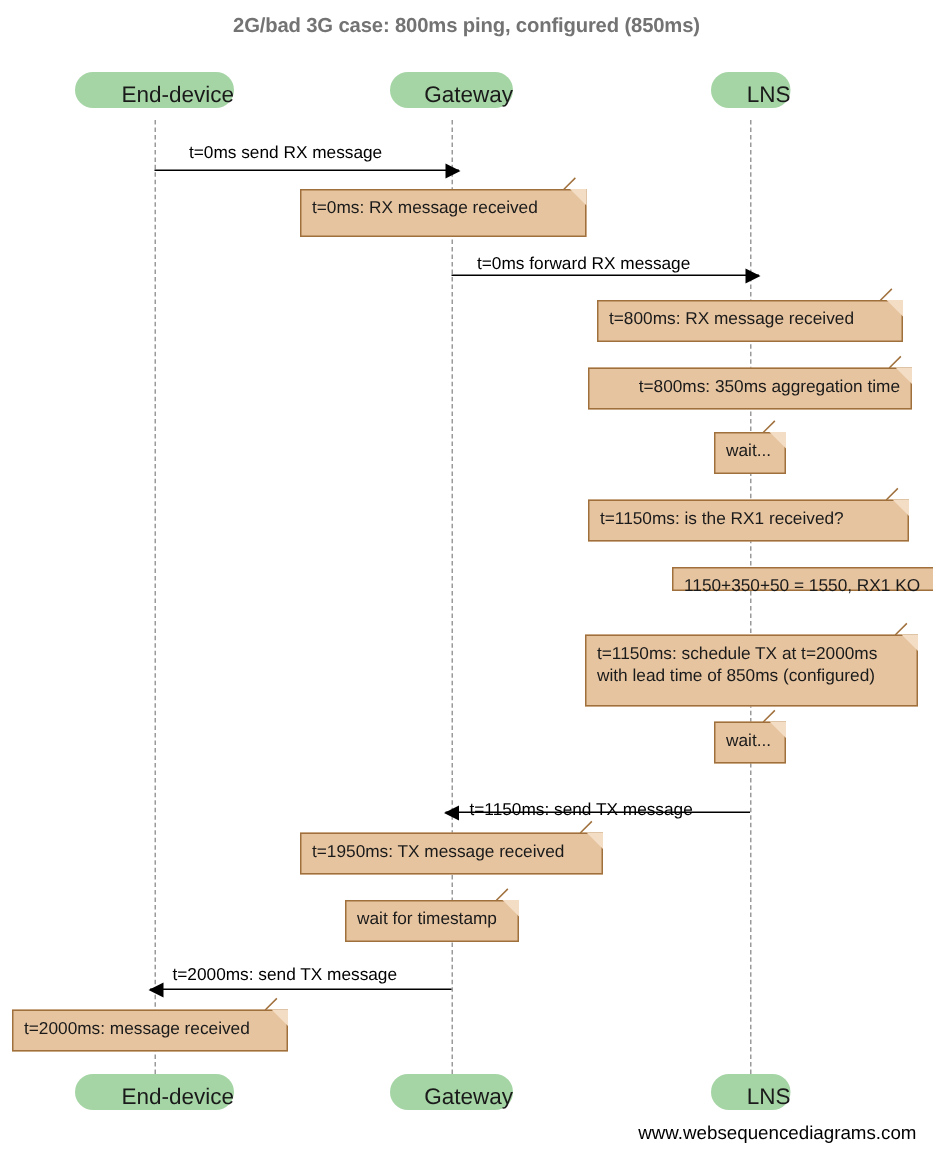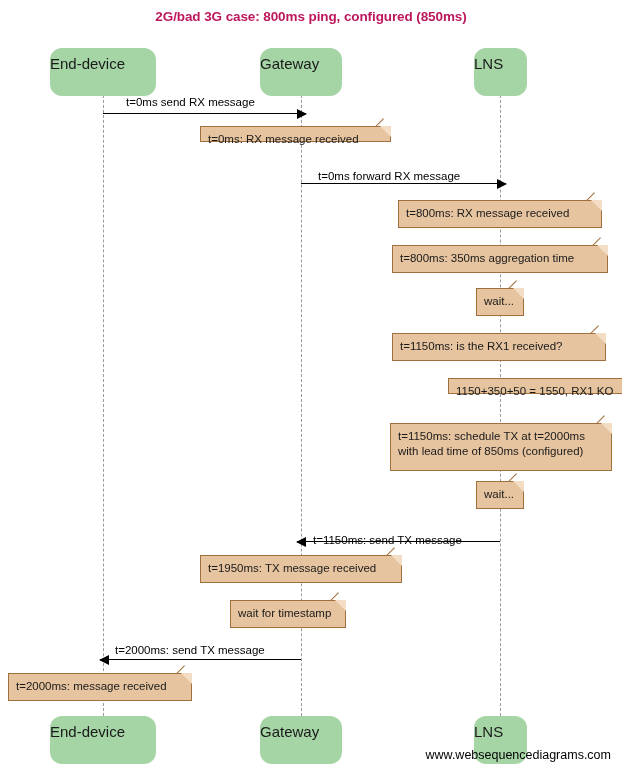--- a/index.html
+++ b/index.html
@@ -21,44 +21,44 @@
 
   
   .diagram-title {
     position: absolute;
     left: 0;
     top: 9px;
     width: 622px;
     text-align: center;
     font-size: 13.5px;
     font-weight: bold;
-    color: #be185d;
+    color: #737373;
     letter-spacing: -0.1px;
   }
 
   
   .lifeline {
     position: absolute;
     top: 80px;
     width: 0;
     height: 636px;
     border-left: 1px dashed #9a9a9a;
   }
 
   
   .actor {
     position: absolute;
     box-sizing: border-box;
     background: #a5d5a5;
     border-radius: 12px;
     color: #1a1a1a;
     font-size: 15px;
-    text-align: left;
+    text-align: right;
     line-height: 32px;
-    height: 48px;
+    height: 24px;
     white-space: nowrap;
   }
 
   
   .msg {
     position: absolute;
     height: 0;
     border-top: 1.6px solid #000000;
   }
   .msg .head {
@@ -162,23 +162,23 @@
       <div class="msg left" style="left: 297px; width: 203px; top: 541px;">
         <span class="head"></span>
       </div>
       <div class="msg-label" style="left: 313px; top: 534px;">t=1150ms: send TX message</div>
       <div class="msg left" style="left: 100px; width: 201px; top: 659px;">
         <span class="head"></span>
       </div>
       <div class="msg-label" style="left: 115px; top: 644px;">t=2000ms: send TX message</div>
     </div>
   <div id="notes">
-      <div class="note" style="left: 200px; top: 126px; width: 191px; height: 16px;"><span>t=0ms: RX message received</span><span class="fold"></span><span class="fold-edge"></span></div>
+      <div class="note" style="left: 200px; top: 126px; width: 191px; height: 32px;"><span>t=0ms: RX message received</span><span class="fold"></span><span class="fold-edge"></span></div>
       <div class="note" style="left: 398px; top: 200px; width: 204px; height: 28px;"><span>t=800ms: RX message received</span><span class="fold"></span><span class="fold-edge"></span></div>
-      <div class="note" style="left: 392px; top: 245px; width: 216px; height: 28px;"><span>t=800ms: 350ms aggregation time</span><span class="fold"></span><span class="fold-edge"></span></div>
+      <div class="note" style="left: 392px; top: 245px; width: 216px; height: 28px; text-align: right;"><span>t=800ms: 350ms aggregation time</span><span class="fold"></span><span class="fold-edge"></span></div>
       <div class="note" style="left: 476px; top: 288px; width: 48px; height: 28px;"><span>wait...</span><span class="fold"></span><span class="fold-edge"></span></div>
       <div class="note" style="left: 392px; top: 333px; width: 214px; height: 28px;"><span>t=1150ms: is the RX1 received?</span><span class="fold"></span><span class="fold-edge"></span></div>
       <div class="note" style="left: 401px; top: 378px; width: 195px; height: 16px; margin-left: 47px;"><span>1150+350+50 = 1550, RX1 KO</span><span class="fold"></span><span class="fold-edge"></span></div>
       <div class="note" style="left: 390px; top: 423px; width: 222px; height: 48px;"><span>t=1150ms: schedule TX at t=2000ms
 with lead time of 850ms (configured)</span><span class="fold"></span><span class="fold-edge"></span></div>
       <div class="note" style="left: 476px; top: 481px; width: 48px; height: 28px;"><span>wait...</span><span class="fold"></span><span class="fold-edge"></span></div>
       <div class="note" style="left: 200px; top: 555px; width: 202px; height: 28px;"><span>t=1950ms: TX message received</span><span class="fold"></span><span class="fold-edge"></span></div>
       <div class="note" style="left: 230px; top: 600px; width: 116px; height: 28px;"><span>wait for timestamp</span><span class="fold"></span><span class="fold-edge"></span></div>
       <div class="note" style="left: 8px; top: 673px; width: 184px; height: 28px;"><span>t=2000ms: message received</span><span class="fold"></span><span class="fold-edge"></span></div>
     </div>

